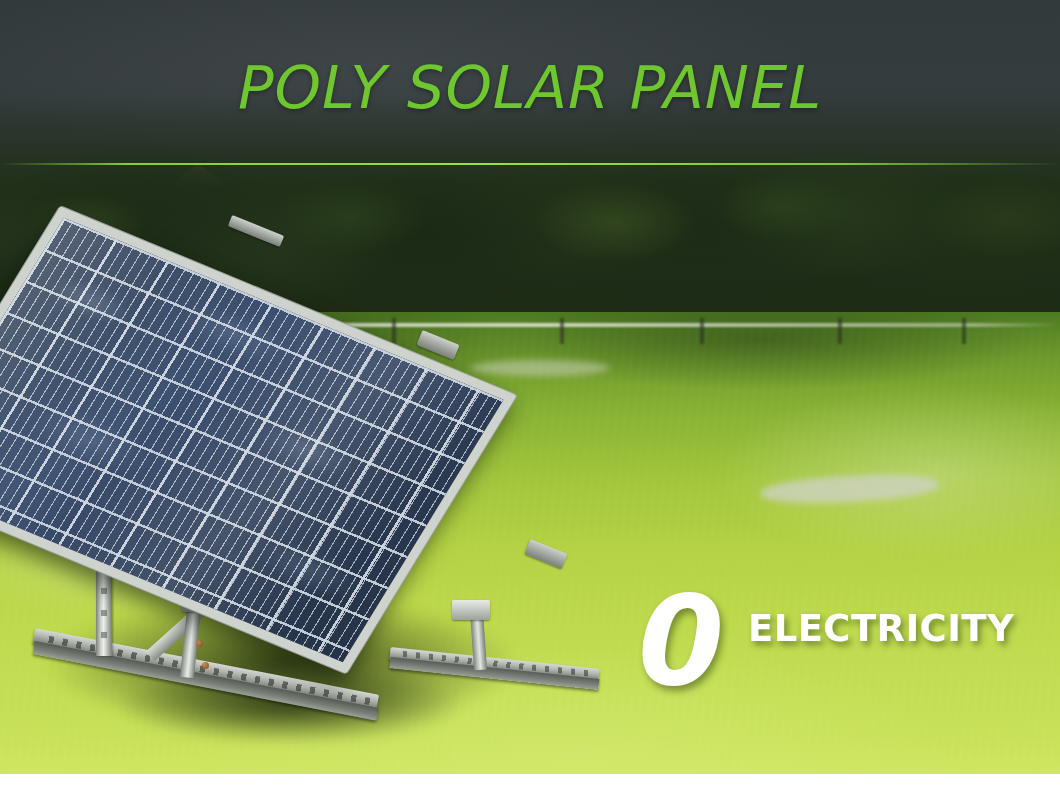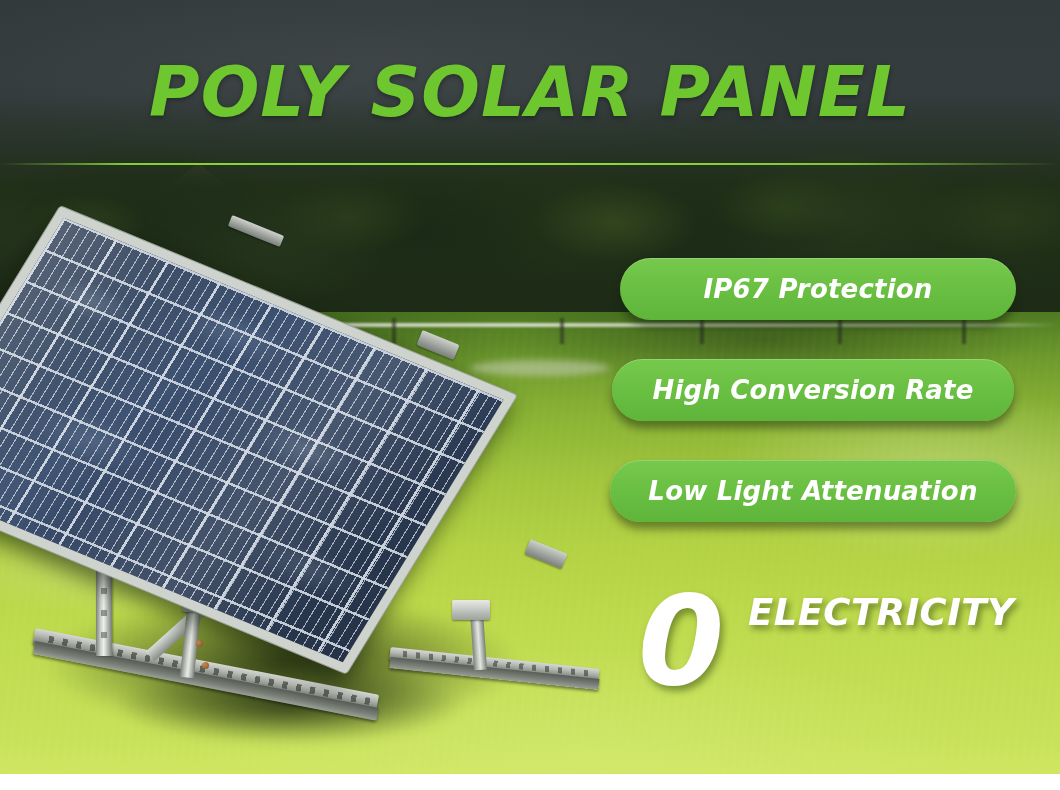--- a/index.html
+++ b/index.html
@@ -189,43 +189,43 @@
   .sheen{ position:absolute; inset:0;
      background:linear-gradient(104deg, rgba(255,255,255,.20) 0%, rgba(255,255,255,.05) 22%,
                 rgba(255,255,255,0) 42%, rgba(255,255,255,.10) 66%, rgba(255,255,255,0) 88%); }
 
   
   .clip{ position:absolute; background:linear-gradient(180deg,#cdd1cb,#7b807a);
          border-radius:2px; box-shadow:0 1px 2px rgba(0,0,0,.45); }
 
   
   .title{ position:absolute; left:0; top:58px; width:1060px; text-align:center;
-     font-family:"DejaVu Sans", sans-serif; font-weight:700; font-style:italic;
-     font-size:69px; letter-spacing:1px; color:#6ec72f; line-height:1;
+     font-family:"DejaVu Sans", sans-serif; font-weight:400; font-style:italic;
+     font-size:59px; letter-spacing:1px; color:#6ec72f; line-height:1;
      text-shadow:0 2px 5px rgba(0,0,0,.35); white-space:nowrap; }
 
   .pills{ position:absolute; left:596px; top:258px; width:430px; }
   .pill{ position:relative; height:62px; border-radius:34px;
      background:linear-gradient(180deg,#76c94c 0%,#69bf42 52%,#5fb53a 100%);
      box-shadow:0 7px 9px rgba(18,30,10,.45), inset 0 1px 0 rgba(255,255,255,.22);
      display:flex; align-items:center; justify-content:center;
      color:#ffffff; font-family:"DejaVu Sans", sans-serif;
      font-weight:700; font-style:italic; font-size:26px; letter-spacing:.2px;
      white-space:nowrap; }
   .pill.p1{ width:396px; margin-left:24px; }
   .pill.p2{ width:402px; margin-left:16px; margin-top:39px; }
   .pill.p3{ width:406px; margin-left:14px; margin-top:39px; }
 
   .zero-block{ position:absolute; left:630px; top:585px; width:400px; height:110px; }
   .zero{ position:absolute; left:8px; top:-6px;
      font-family:"DejaVu Sans", sans-serif; font-weight:700; font-style:italic;
      font-size:124px; line-height:1; color:#ffffff;
      text-shadow:3px 5px 7px rgba(30,50,10,.45); }
-  .charge{ position:absolute; left:118px; top:8px; width:280px;
-     font-family:"DejaVu Sans", sans-serif; font-weight:700; font-style:italic;
+  .charge{ position:absolute; left:118px; top:24px; width:280px;
+     font-family:"DejaVu Sans", sans-serif; font-weight:700; 
      font-size:37px; line-height:1.06; color:#ffffff; letter-spacing:.4px;
      text-shadow:3px 4px 6px rgba(30,50,10,.48); }
   .charge .l2{ padding-left:22px; }
 
   .footer-white{ position:absolute; left:0; top:774px; width:1060px; height:16px; background:#ffffff; }
 </style>
 </head>
 <body>
 
 <div id="banner">
@@ -306,25 +306,20 @@
       </div>
 
       <div class="clip" style="left:418px;top:337px;width:40px;height:16px;transform:rotate(22deg);"></div>
       <div class="clip" style="left:526px;top:546px;width:40px;height:16px;transform:rotate(22deg);"></div>
       <div class="clip" style="left:228px;top:225px;width:56px;height:12px;transform:rotate(22deg);"></div>
     </div>
   </div>
 
   <div class="title">POLY SOLAR PANEL</div>
 
-  <div class="pills">
-    <div class="pill p1">IP67 Protection</div>
-    <div class="pill p2">High Conversion Rate</div>
-    <div class="pill p3">Low Light Attenuation</div>
-  </div>
 
   <div class="zero-block">
     <div class="zero">0</div>
     <div class="charge">
       <div class="l1">ELECTRICITY</div>
     </div>
   </div>
 
   <div class="footer-white"></div>
 </div>

